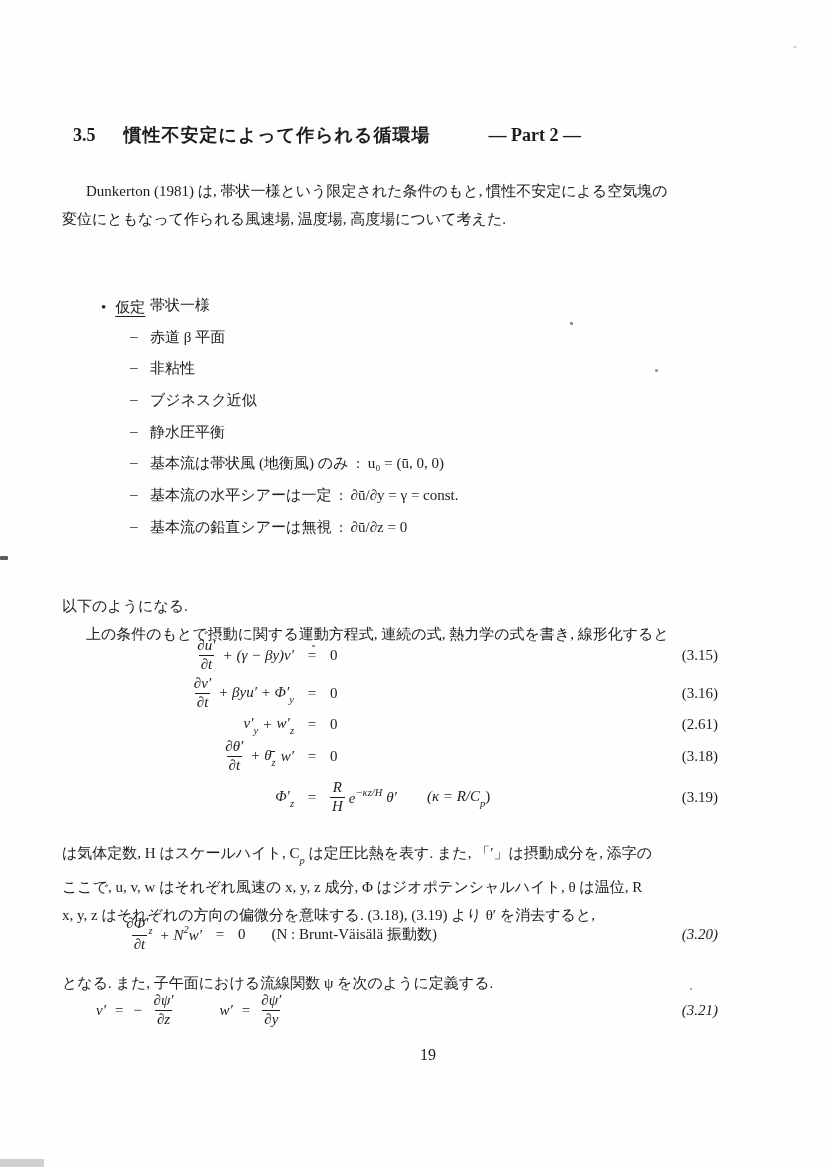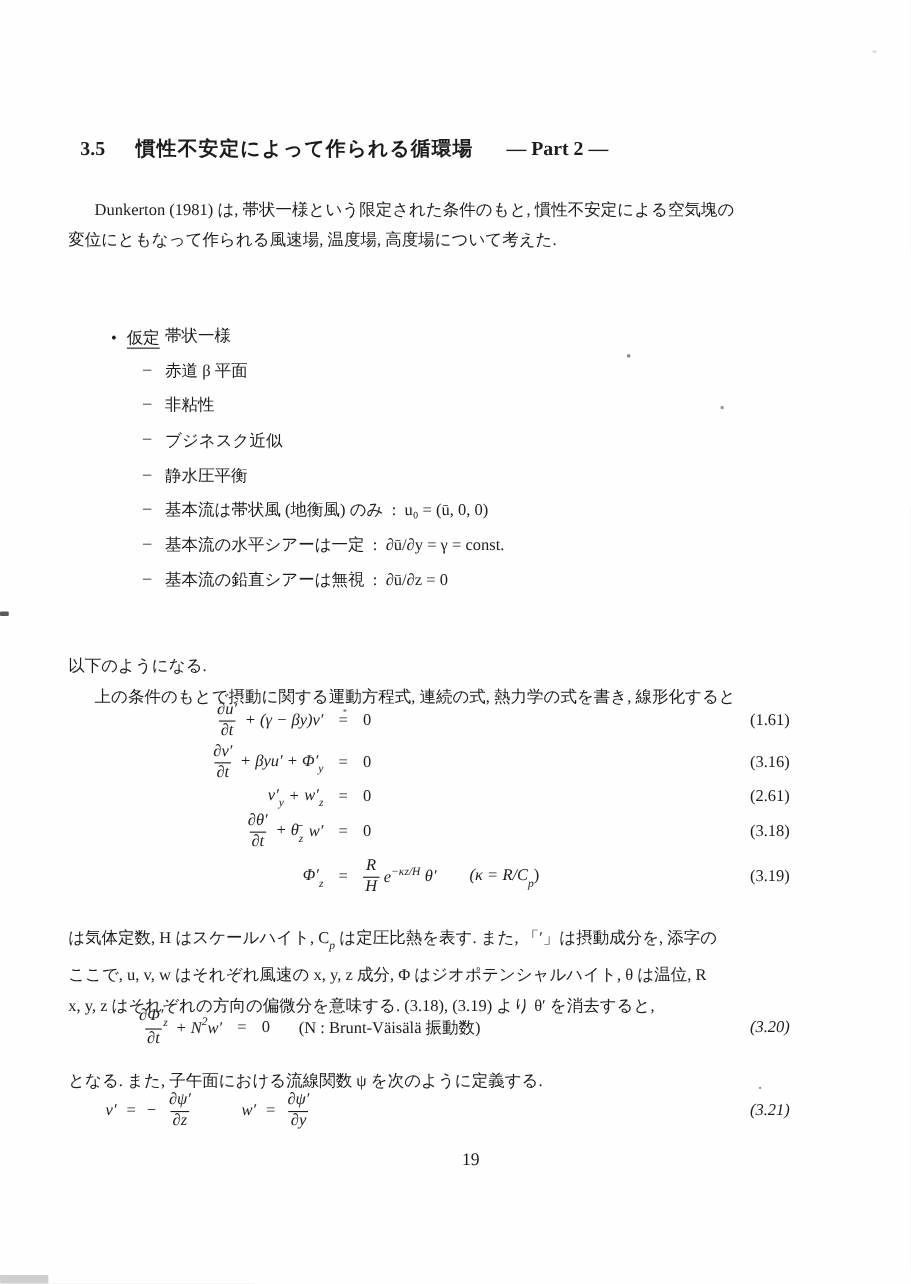--- a/index.html
+++ b/index.html
@@ -5,21 +5,21 @@
   html,body { margin:0; padding:0; background:#e9e9e9; }
   .page {
     position:relative; width:828px; height:1167px; margin:0 auto;
     background:#fefefe; color:#1c1c1c; overflow:hidden;
     font-family:"Liberation Serif","DejaVu Serif",serif;
   }
   .abs { position:absolute; }
   
   .heading { left:73px; top:108px; font-size:18px; font-weight:bold; line-height:30px; white-space:nowrap; }
   .heading .htitle { margin-left:28px; letter-spacing:1px;text-align:right; }
-  .heading .hpart  { margin-left:30px; }
+  .heading .hpart  { margin-left:58px; }
   
   .para { font-size:15px; line-height:28px; width:710px; }
   .para .line { display:block; white-space:nowrap; }
   .para .indent { padding-left:24px; }
   
   .bullet-line { left:101px; top:258px; font-size:15px;margin-top:40px; }
   .bullet-line .bullet { margin-right:9px; }
   .bullet-line .ulabel { text-decoration:underline; text-underline-offset:4px; }
   .assump-list { left:130px; top:296px; font-size:15px; }
   .assump-row { height:31.7px; display:flex; align-items:flex-start; white-space:pre-wrap; }
@@ -89,21 +89,21 @@
 
   <div class="abs eqgroup">
 
     <div class="eqrow" style="top:0">
       <span class="lhs">
         <span class="frac"><span class="num mi">∂u′</span><span class="den mi">∂t</span></span>
         <span class="mi">+ (γ − βy)v′</span>
       </span>
       <span class="rel">=</span>
       <span class="rhs">0</span>
-      <span class="eqlabel">(1.61)</span>
+      <span class="eqlabel">(3.15)</span>
     </div>
 
     <div class="eqrow" style="top:38px">
       <span class="lhs">
         <span class="frac"><span class="num mi">∂v′</span><span class="den mi">∂t</span></span>
         <span><span class="mi">+ βyu′ + Φ′</span><sub>y</sub></span>
       </span>
       <span class="rel">=</span>
       <span class="rhs">0</span>
       <span class="eqlabel">(3.16)</span>

